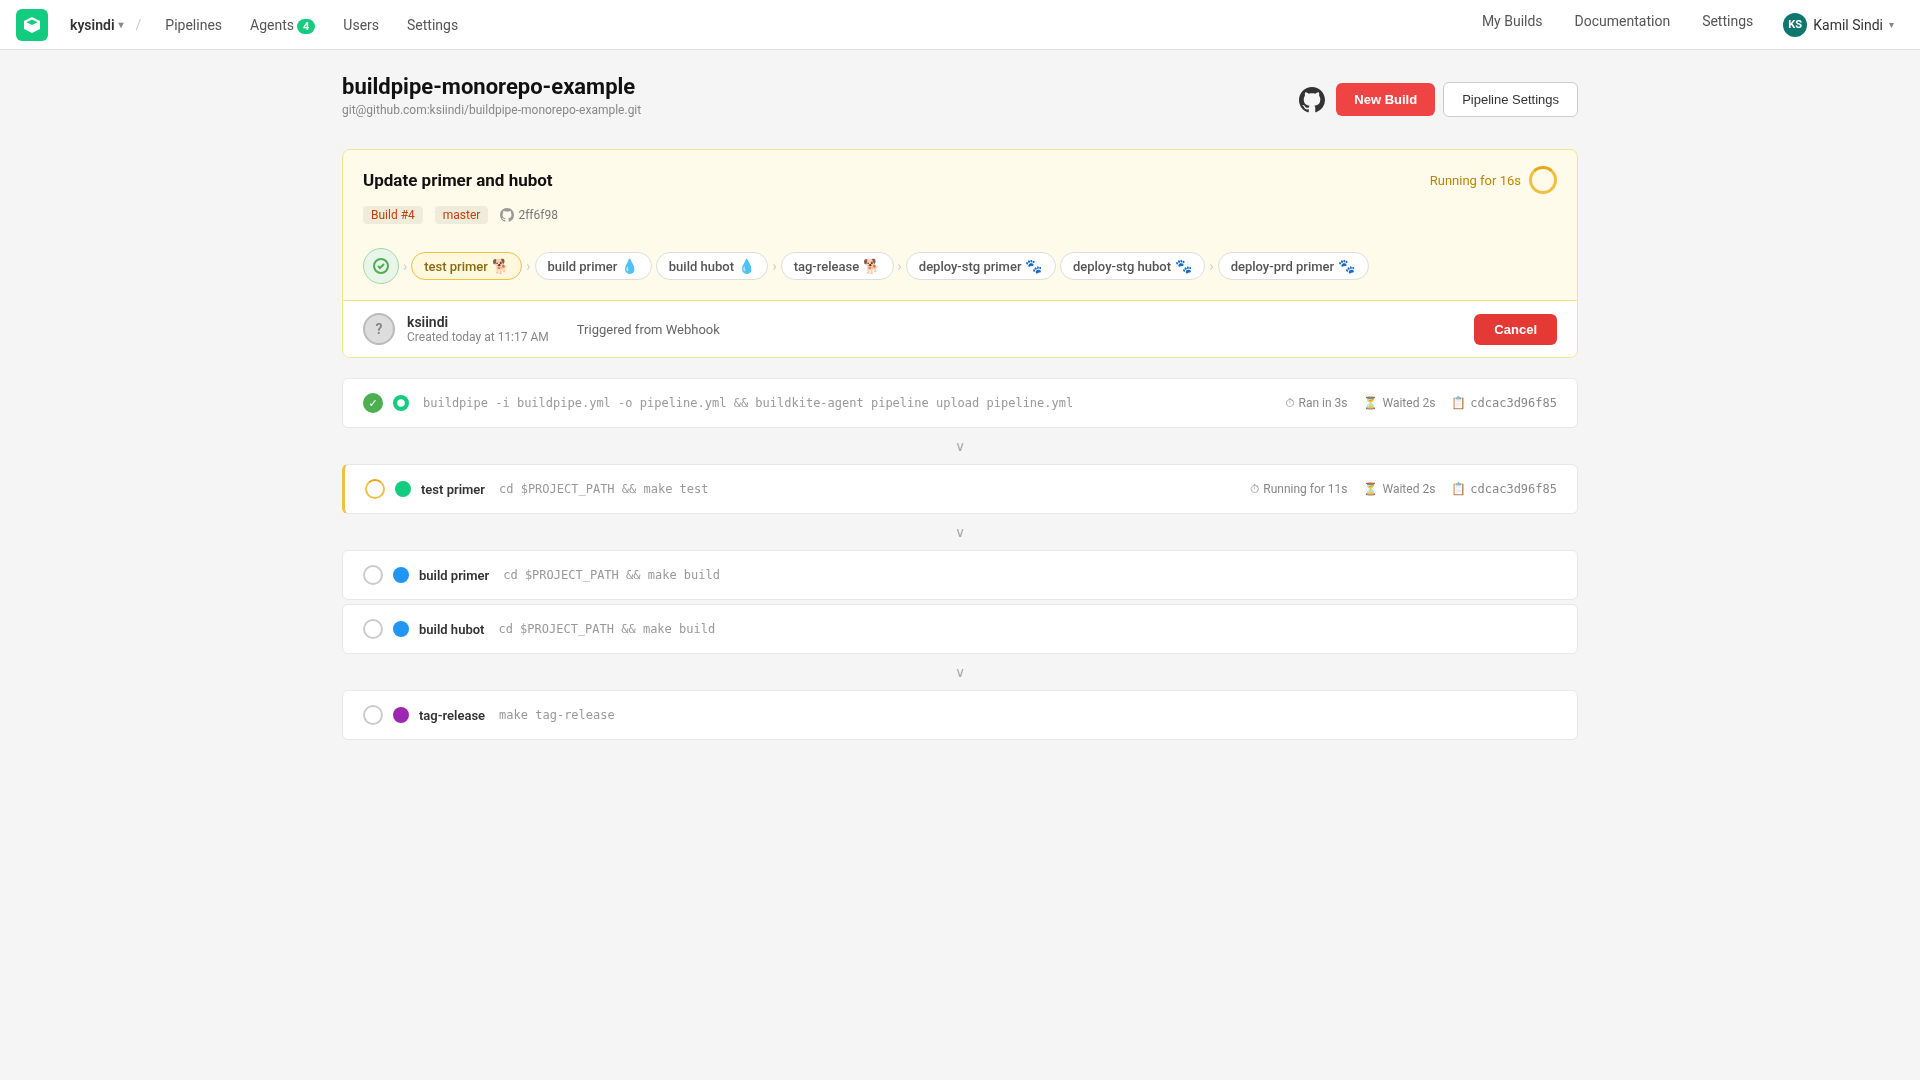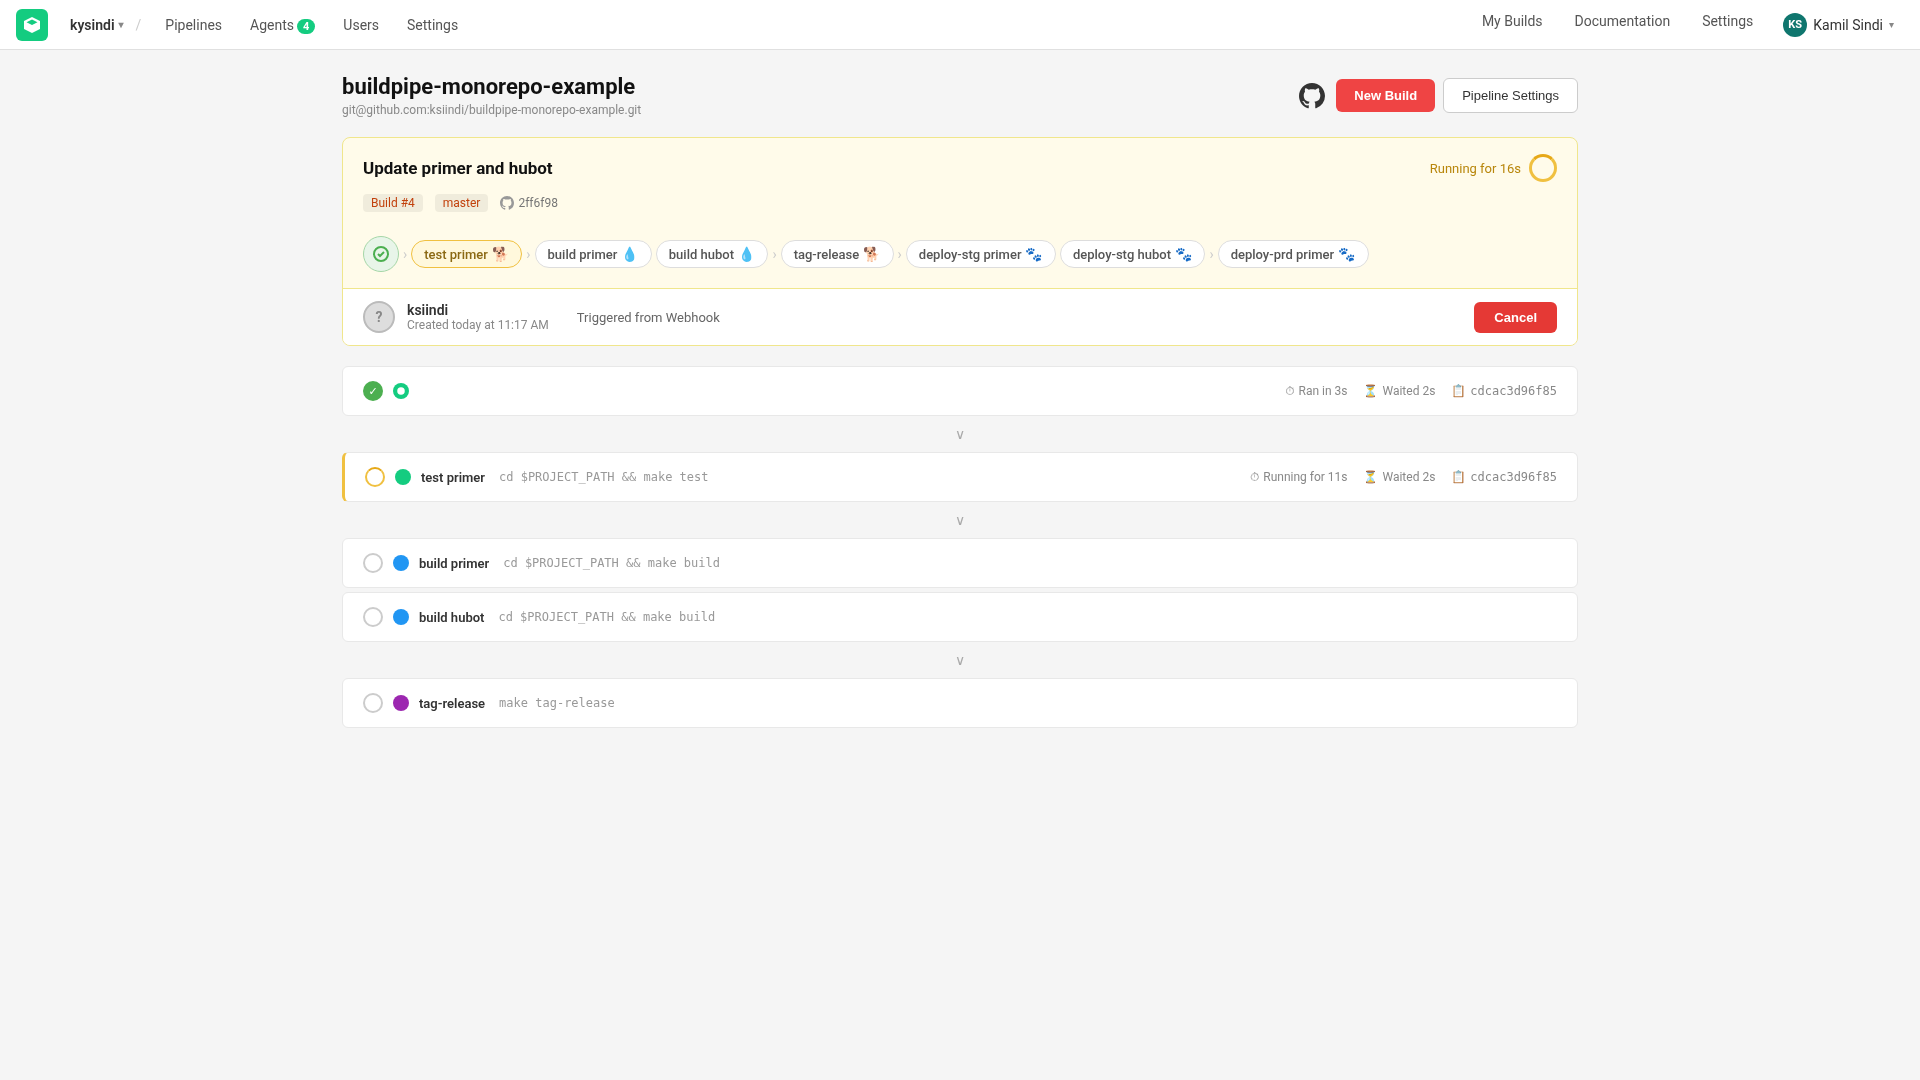--- a/index.html
+++ b/index.html
@@ -16,21 +16,21 @@
     .nav-right { margin-left: auto; display: flex; align-items: flex-start; gap: 8px; }
     .nav-right-link { padding: 6px 12px; color: #555; cursor: pointer; border-radius: 4px; }
     .nav-user { display: flex; align-items: center; gap: 6px; padding: 6px 10px; cursor: pointer; border-radius: 4px; }
     .nav-avatar { width: 24px; height: 24px; border-radius: 50%; background: #0f766e; display: flex; align-items: center; justify-content: center; color: white; font-size: 11px; font-weight: bold; }
     .chevron-down { font-size: 10px; color: #888; }
 
     
     .page { padding: 24px 32px; max-width: 1300px; margin: 0 auto; }
 
     
-    .pipeline-header { display: flex; align-items: center; justify-content: space-between; margin-bottom: 20px; }
+    .pipeline-header { display: flex; align-items: flex-end; justify-content: space-between; margin-bottom: 32px; }
     .pipeline-title { font-size: 22px; font-weight: 700; color: #111; }
     .pipeline-git { font-size: 12px; color: #888; margin-top: 4px; }
     .pipeline-actions { display: flex; align-items: center; gap: 8px; }
     .status-group { display: flex; border: 1px solid #e0e0e0; border-radius: 6px; overflow: hidden; background: white; }
     .status-btn { padding: 8px 16px; border: none; background: transparent; cursor: pointer; color: #555; font-size: 13px; border-right: 1px solid #e0e0e0; white-space: nowrap; }
     .status-btn:last-child { border-right: none; }
     .btn-new-build { background: #ef4444; color: white; border: none; padding: 9px 18px; border-radius: 6px; font-size: 13px; font-weight: 600; cursor: pointer; white-space: nowrap; }
     .btn-pipeline-settings { background: white; color: #333; border: 1px solid #ccc; padding: 9px 18px; border-radius: 6px; font-size: 13px; cursor: pointer; white-space: nowrap; }
     .github-icon { width: 32px; height: 32px; display: flex; align-items: center; justify-content: center; color: #333; }
 
@@ -222,20 +222,21 @@
 
   <div class="steps-list">
 
     <div class="step-row">
       <div class="step-status-icon success">✓</div>
       <div class="agent-dot">
         <svg width="10" height="10" viewBox="0 0 16 16" fill="white">
             <circle cx="8" cy="8" r="6"></circle>
           </svg>
       </div>
+      <span class="step-cmd">buildpipe -i buildpipe.yml -o pipeline.yml &amp;&amp; buildkite-agent pipeline upload pipeline.yml</span>
       <div class="step-meta-right">
         <span class="step-meta-item">
           <span>⏱</span>
           <span>Ran in 3s</span>
         </span>
         <span class="step-meta-item">
           <span>⏳</span>
           <span>Waited 2s</span>
         </span>
         <span class="step-meta-item">

